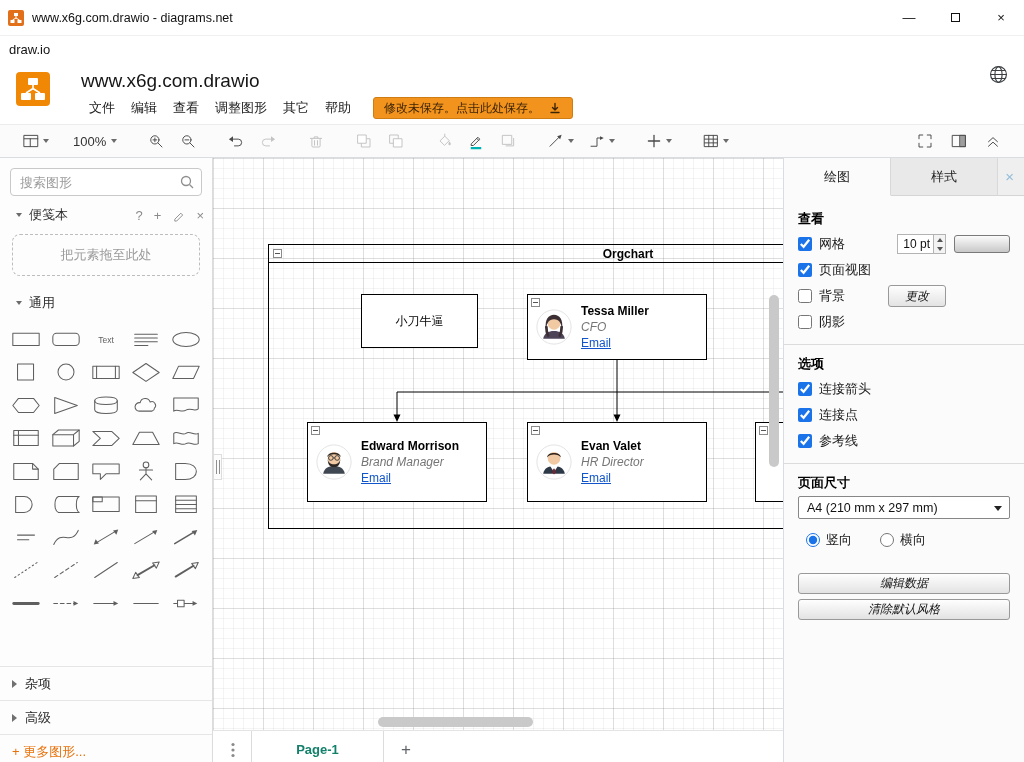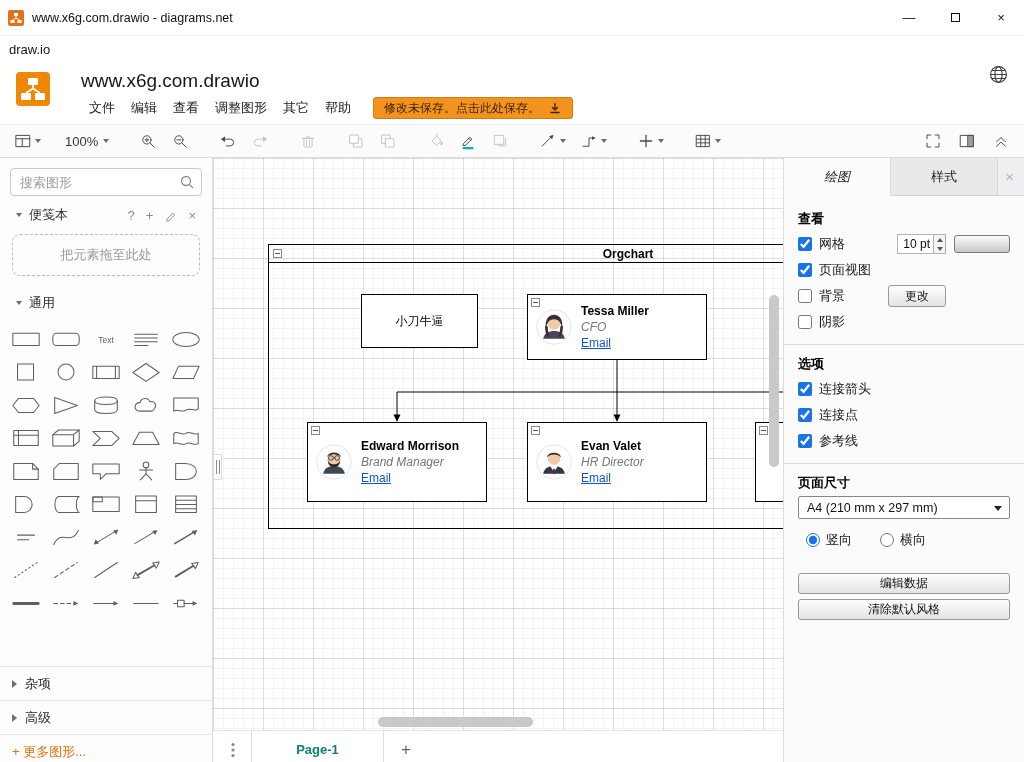--- a/index.html
+++ b/index.html
@@ -18,21 +18,21 @@
   
   .header { height:62px; display:flex; align-items:flex-start; padding:7px 14px 0 16px; background:#fff; position:relative; }
   .header-text { margin-left:31px; flex:1; }
   .doc-title { font-size:19px; line-height:24px; color:#161616; }
   .menu-row { display:flex; align-items:center; margin-top:3px; }
   .menu-item { padding:3px 8px; font-size:13px; color:#222; }
   .save-banner { margin-left:14px; height:22px; padding:0 10px; display:inline-flex; align-items:center; gap:8px; background:#f2931e; border:1px solid #cf7c13; border-radius:3px; font-size:12px; color:#3d2400; }
   .globe-btn { position:absolute; right:16px; top:3px; }
 
   
-  .toolbar { height:34px; border-top:1px solid #ececec; border-bottom:1px solid #d9dde1; background:#fbfbfb; display:flex; align-items:center; padding:0 10px; }
+  .toolbar { height:34px; border-top:1px solid #ececec; border-bottom:1px solid #d9dde1; background:#fbfbfb; display:flex; align-items:center; padding:0 18px; }
   .tb-btn { display:flex; align-items:center; gap:3px; padding:0 4px; height:26px; }
   .tb-gap-s { margin-left:6px; } .tb-gap-m { margin-left:14px; } .tb-gap-l { margin-left:22px; }
   .tic { stroke:#4a4a4a; fill:none; stroke-width:1.3; stroke-linecap:round; stroke-linejoin:round; }
   .fillpart { fill:#4a4a4a; stroke:none; }
   .wfillpart { fill:#ffffff; }
   .fillgray { fill:#9e9e9e; }
   .tb-btn.disabled .tic { stroke:#c3c3c3; }
   .tb-btn.disabled .fillpart { fill:#c3c3c3; }
   .zoom-label { font-size:13px; color:#333; padding:0 2px; }
   .caret-d { width:0; height:0; border-left:3.5px solid transparent; border-right:3.5px solid transparent; border-top:4.5px solid #6b6b6b; display:inline-block; }
@@ -41,21 +41,21 @@
 
   
   .main { display:flex; height:610px; }
 
   
   .sidebar { width:213px; background:#fdfdfd; border-right:1px solid #dcdcdc; display:flex; flex-direction:column; }
   .search-wrap { margin:10px 10px 4px; position:relative; }
   .search-wrap input { width:100%; height:28px; border:1px solid #c9c9c9; border-radius:4px; padding:0 28px 0 9px; font-size:13px; font-family:inherit; color:#333; background:#fff; outline:none; }
   .search-wrap input::placeholder { color:#9b9b9b; }
   .search-icon { position:absolute; right:8px; top:7px; }
-  .side-section-header { display:flex; align-items:center; height:30px; padding:0 16px; gap:7px; color:#2c2c2c; }
+  .side-section-header { display:flex; align-items:center; height:30px; padding:0 8px; gap:7px; color:#2c2c2c;margin-left:8px; }
   .scratch-tools { margin-left:auto; display:flex; align-items:center; gap:11px; color:#8a8a8a; font-size:13px; }
   .dropzone { margin:4px 12px 12px; height:42px; border:1.5px dashed #bdbdbd; border-radius:8px; color:#9a9a9a; display:flex; align-items:center; justify-content:center; font-size:13px; }
   .shapes-grid { display:grid; grid-template-columns:repeat(5,1fr); padding:4px 6px 2px; }
   .shape-cell { height:33px; display:flex; align-items:center; justify-content:center; }
   .shape-svg { stroke:#5f5f5f; fill:none; stroke-width:1.1; stroke-linecap:round; stroke-linejoin:round; }
   .sfill { fill:#5f5f5f; stroke:none; }
   .tfill { fill:#5f5f5f; stroke:none; }
   .wfill { fill:#fff; }
   .bottom-rows { margin-top:auto; }
   .collapsed-row { display:flex; align-items:center; gap:8px; height:34px; padding:0 12px; border-top:1px solid #e6e6e6; color:#2c2c2c; }
@@ -89,35 +89,35 @@
 
   .page-bar { height:38px; background:#fff; border-top:1px solid #e4e4e4; display:flex; align-items:center; }
   .pages-menu { margin-left:18px; display:flex; align-items:center; }
   .page-tab { margin-left:16px; width:133px; height:100%; border-left:1px solid #dcdcdc; border-right:1px solid #dcdcdc; display:flex; align-items:center; justify-content:center; color:#12806a; font-weight:700; font-size:13px; background:#fff; }
   .add-page { width:44px; height:100%; display:flex; align-items:center; justify-content:center; font-size:17px; color:#5f6368; }
 
   
   .panel { width:241px; background:#fbfbfb; border-left:1px solid #d9dde1; display:flex; flex-direction:column; }
   .panel-tabs { height:38px; background:#efefef; display:flex; align-items:stretch; }
   .tab { width:107px; display:flex; align-items:center; justify-content:center; font-size:13px; color:#222; border-right:1px solid #d9d9d9; border-bottom:1px solid #d5d5d5; background:#e9e9e9; }
-  .tab.active { background:#fbfbfb; border-bottom:1px solid #fbfbfb;font-style:italic; }
+  .tab.active { background:#fbfbfb; border-bottom:1px solid #fbfbfb; }
   .tabs-fill { flex:1; border-bottom:1px solid #d5d5d5; display:flex; align-items:center; justify-content:flex-end; padding-right:10px; }
   .panel-close { color:#92bdda; font-size:15px; line-height:1; }
   .panel-body { padding:4px 14px 10px; overflow:hidden; }
   .panel-heading { font-weight:700; margin:10px 0 3px; color:#000; }
   .check-row { display:flex; align-items:center; height:26px; gap:7px; }
   .check-row input[type="checkbox"], .radio-row input[type="radio"] { width:14px; height:14px; accent-color:#1a73e8; margin:0; }
   .num-wrap { margin-left:auto; display:flex; align-items:center; }
   .grid-size-input { width:36px; height:20px; border:1px solid #b3b3b3; border-right:none; font-size:12px; text-align:right; padding:0 3px; font-family:inherit; color:#111; background:#fff; outline:none; }
   .spinners { width:13px; height:20px; border:1px solid #b3b3b3; display:flex; flex-direction:column; background:#f3f3f3; }
   .spin { flex:1; display:flex; align-items:center; justify-content:center; }
   .spin-up { width:0; height:0; border-left:3px solid transparent; border-right:3px solid transparent; border-bottom:4px solid #555; }
   .spin-dn { width:0; height:0; border-left:3px solid transparent; border-right:3px solid transparent; border-top:4px solid #555; }
   .swatch { width:56px; height:18px; margin-left:8px; border:1px solid #7a7a7a; border-radius:3px; background:linear-gradient(#fbfbfb,#c8c8c8); }
-  .gray-btn { border:1px solid #999; border-radius:3px; background:linear-gradient(#fefefe,#e3e3e3); font-size:12px; color:#111; display:flex; align-items:center; justify-content:center; font-family:inherit; }
+  .gray-btn { border:1px solid #999; border-radius:3px; background:linear-gradient(#fefefe,#e3e3e3); font-size:12px; color:#111; display:flex; align-items:center; justify-content:center; font-family:inherit;font-style:italic; }
   .change-btn { width:58px; height:22px; margin-left:36px; }
   .wide-btn { width:100%; height:21px; margin-top:5px; }
   .panel-div { border:none; border-top:1px solid #dcdcdc; margin:9px -14px; }
   .select-box { height:23px; border:1px solid #878787; border-radius:2px; background:#fff; display:flex; align-items:center; padding:0 20px 0 8px; font-size:12.5px; color:#111; position:relative; margin-top:4px; }
   .select-caret { position:absolute; right:7px; top:9px; width:0; height:0; border-left:4px solid transparent; border-right:4px solid transparent; border-top:5px solid #222; }
   .radio-row { display:flex; gap:28px; margin:12px 0 0 8px; }
   .radio-row label { display:flex; align-items:center; gap:6px; }
   .panel-buttons { margin-top:24px; }
 </style>
 </head>

